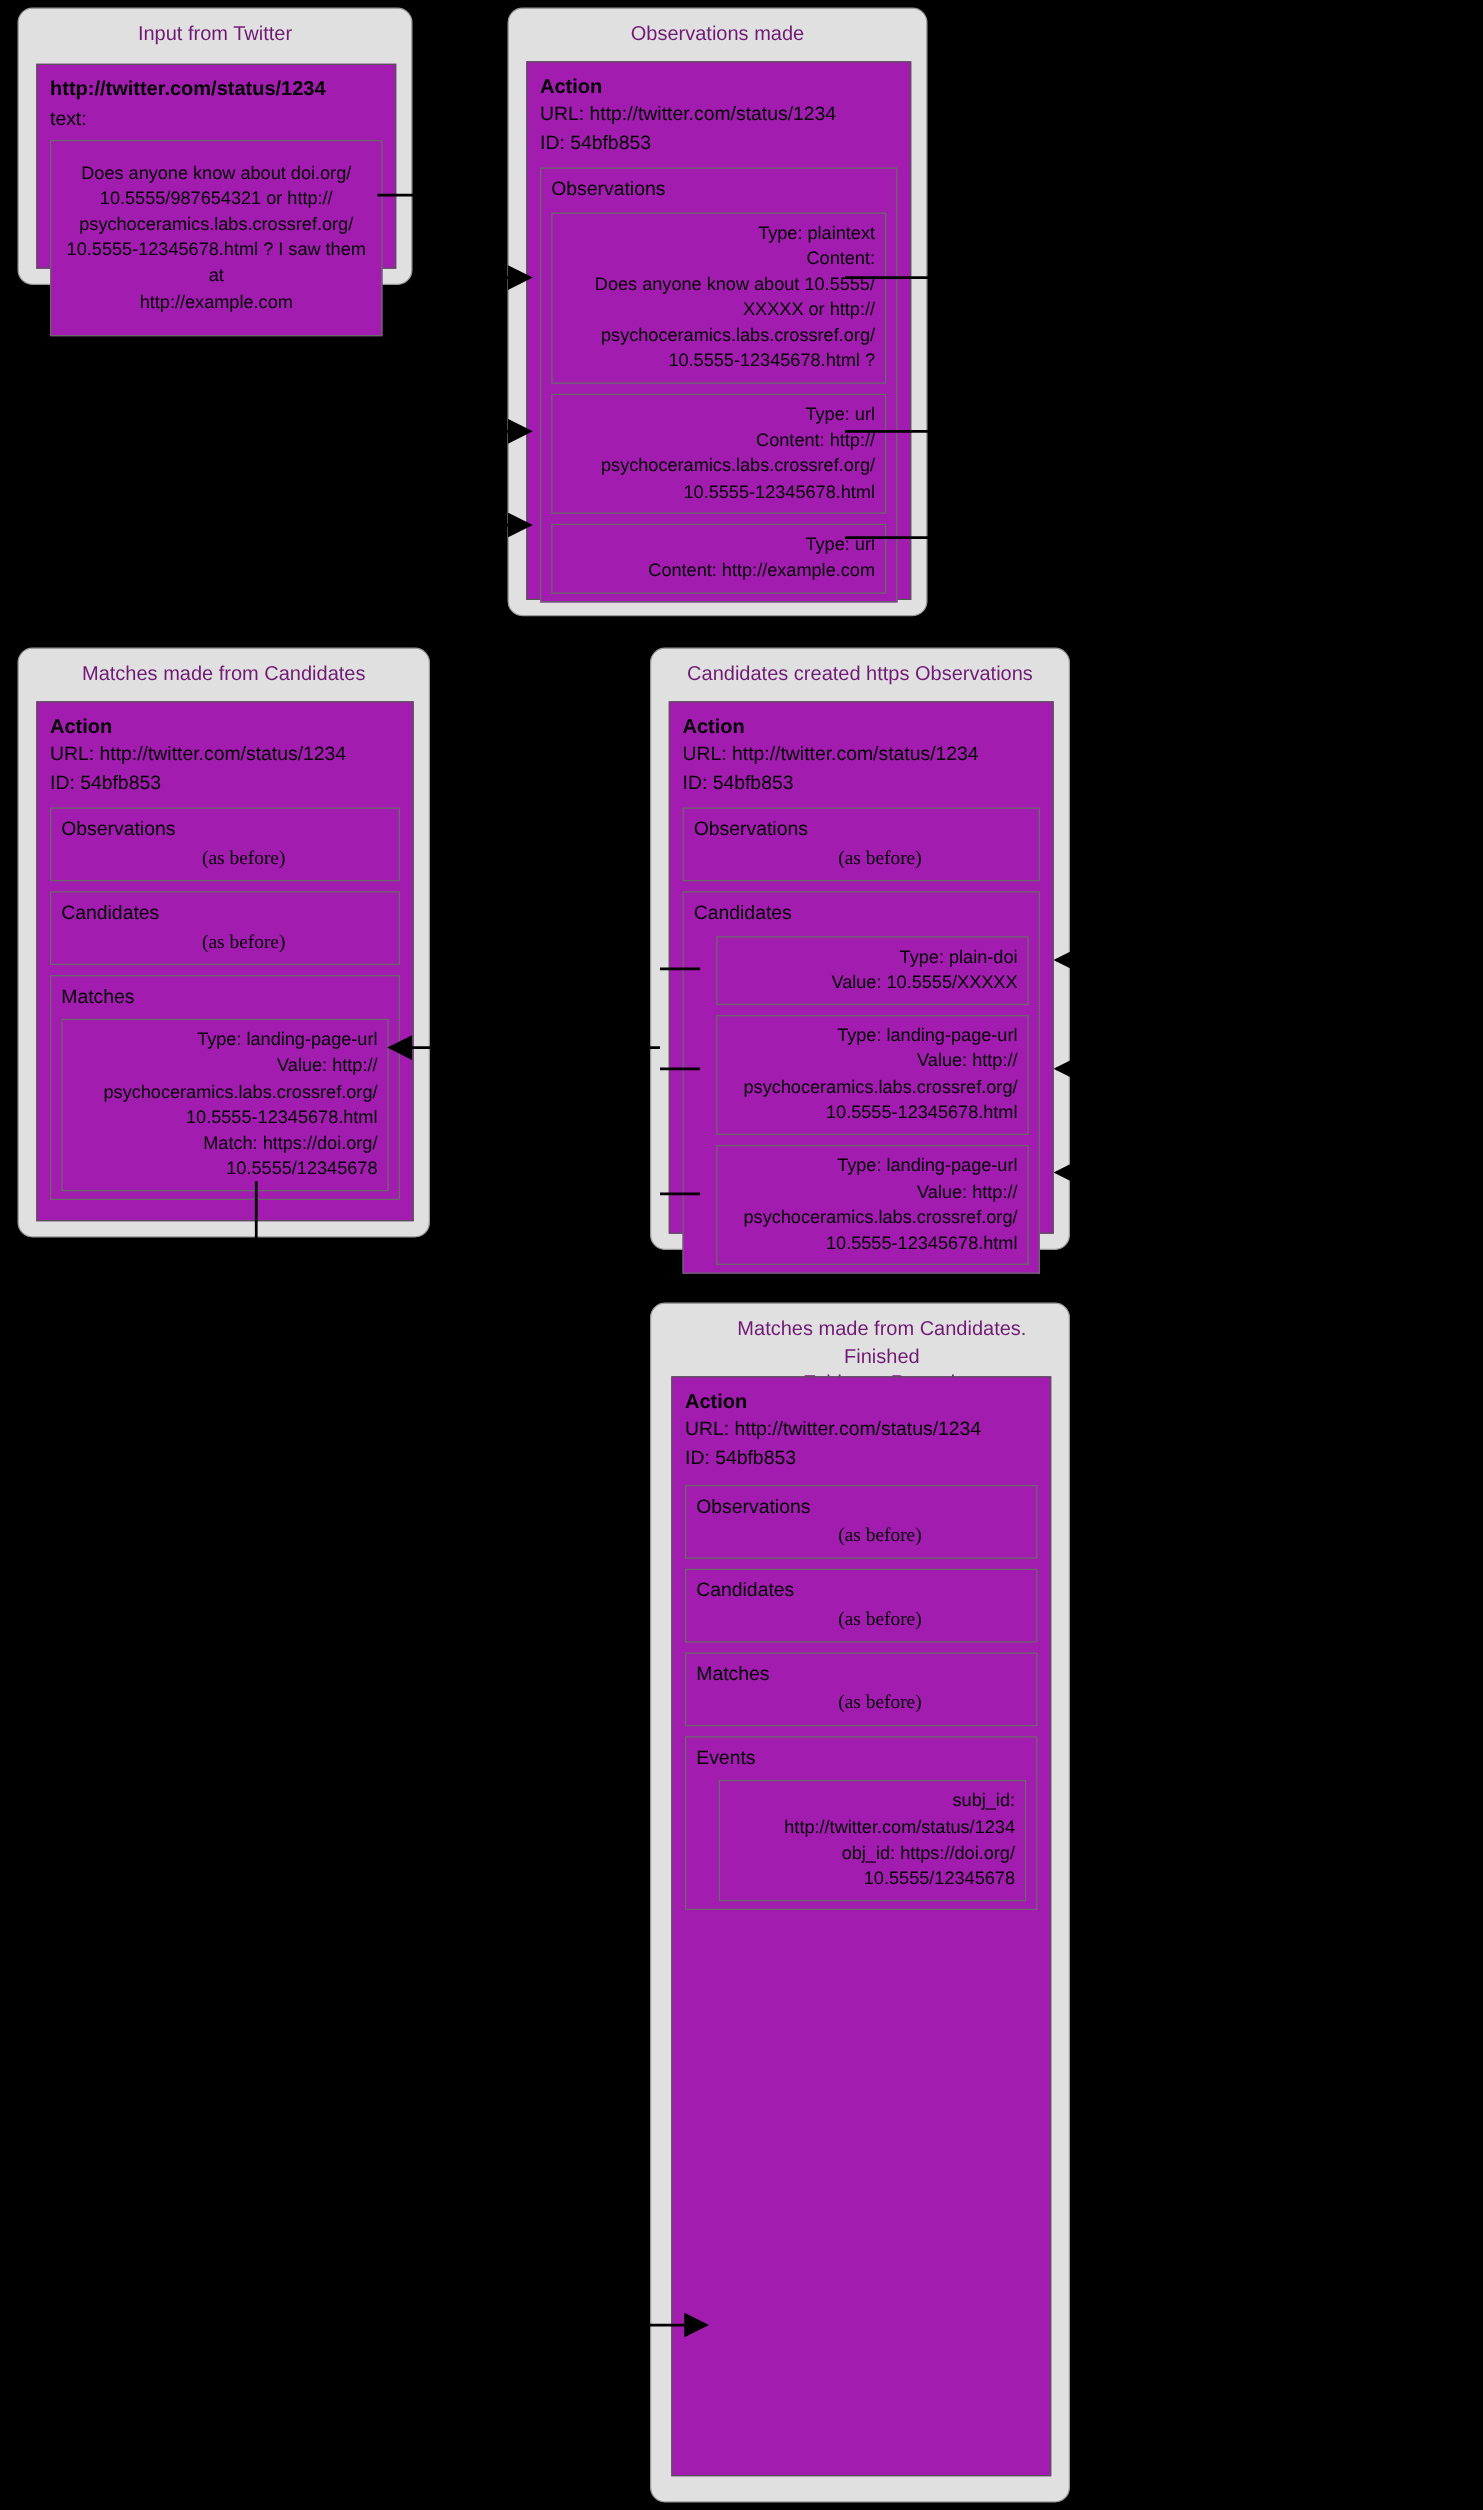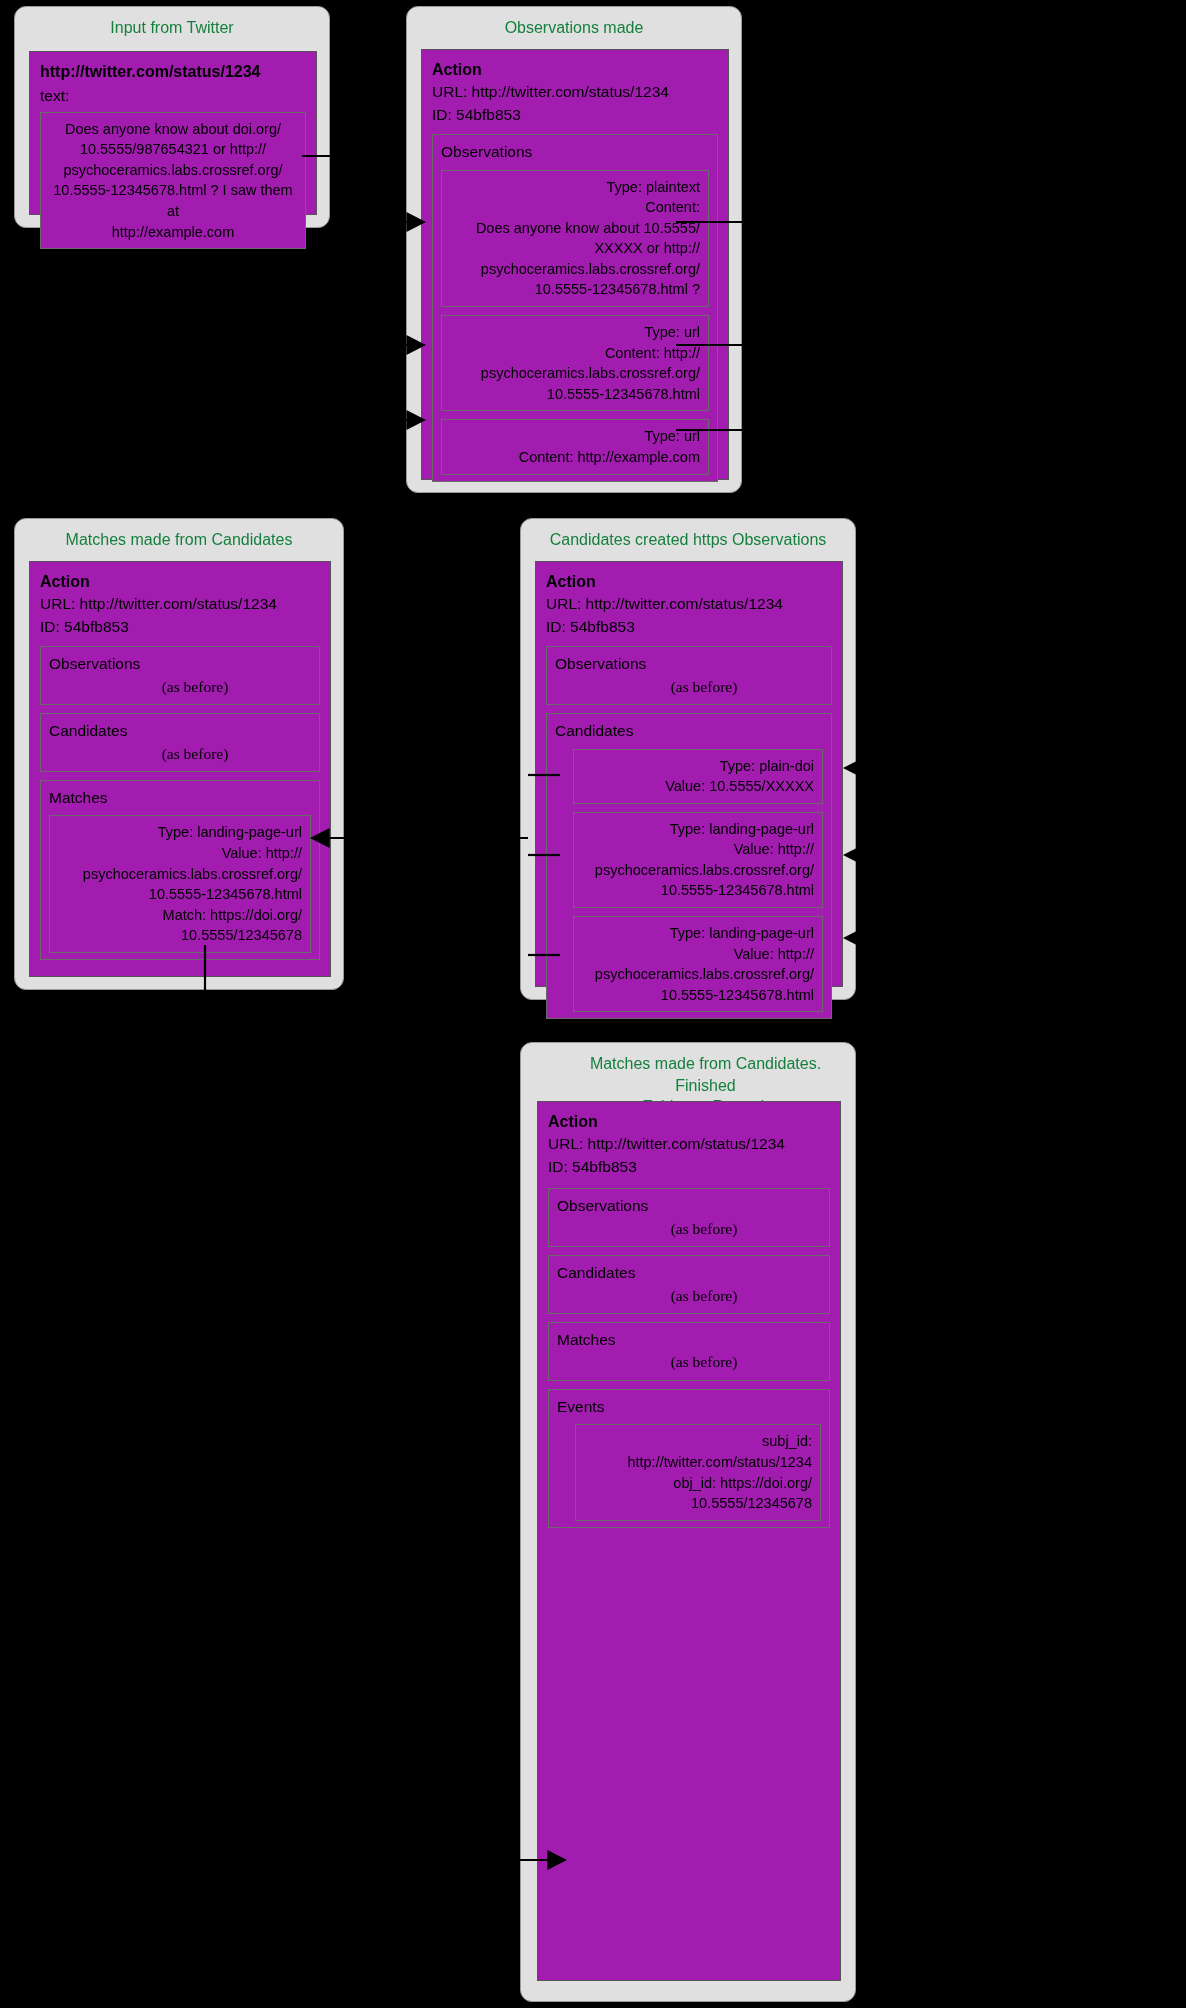--- a/index.html
+++ b/index.html
@@ -15,21 +15,21 @@
   .panel{
     position:absolute;
     background:#e0e0e0;
     border:1.5px solid #9a9a9a;
     border-radius:12px;
     box-sizing:border-box;
   }
   .panel-title{
     text-align:center;
     font-size:16px;
-    color:#15803d;
+    color:#701a75;
     padding:10px 14px 8px 14px;
     line-height:1.35;
     white-space:pre-line;
   }
 
   
   .box{
     background:#a21caf;
     border:1.5px solid #555;
     box-sizing:border-box;
@@ -54,21 +54,21 @@
 </head>
 <body>
 
 <div class="canvas">
 
   <div class="panel" style="left:14px;top:6px;width:316px;height:222px;">
     <div class="panel-title">Input from Twitter</div>
     <div class="box" style="position:absolute;left:14px;top:44px;width:288px;height:164px;padding:8px 10px;">
       <div class="action-title" style="margin-bottom:2px;">http://twitter.com/status/1234</div>
       <div class="line" style="margin-bottom:4px;">text:</div>
-      <div class="box thin centered" style="padding:6px 8px;">
+      <div class="box thin centered" style="padding:16px 8px;">
         <div class="item centered">Does anyone know about doi.org/
 10.5555/987654321 or http://
 psychoceramics.labs.crossref.org/
 10.5555-12345678.html ? I saw them at
 http://example.com</div>
       </div>
     </div>
   </div>
 
   <div class="panel" style="left:406px;top:6px;width:336px;height:487px;">

